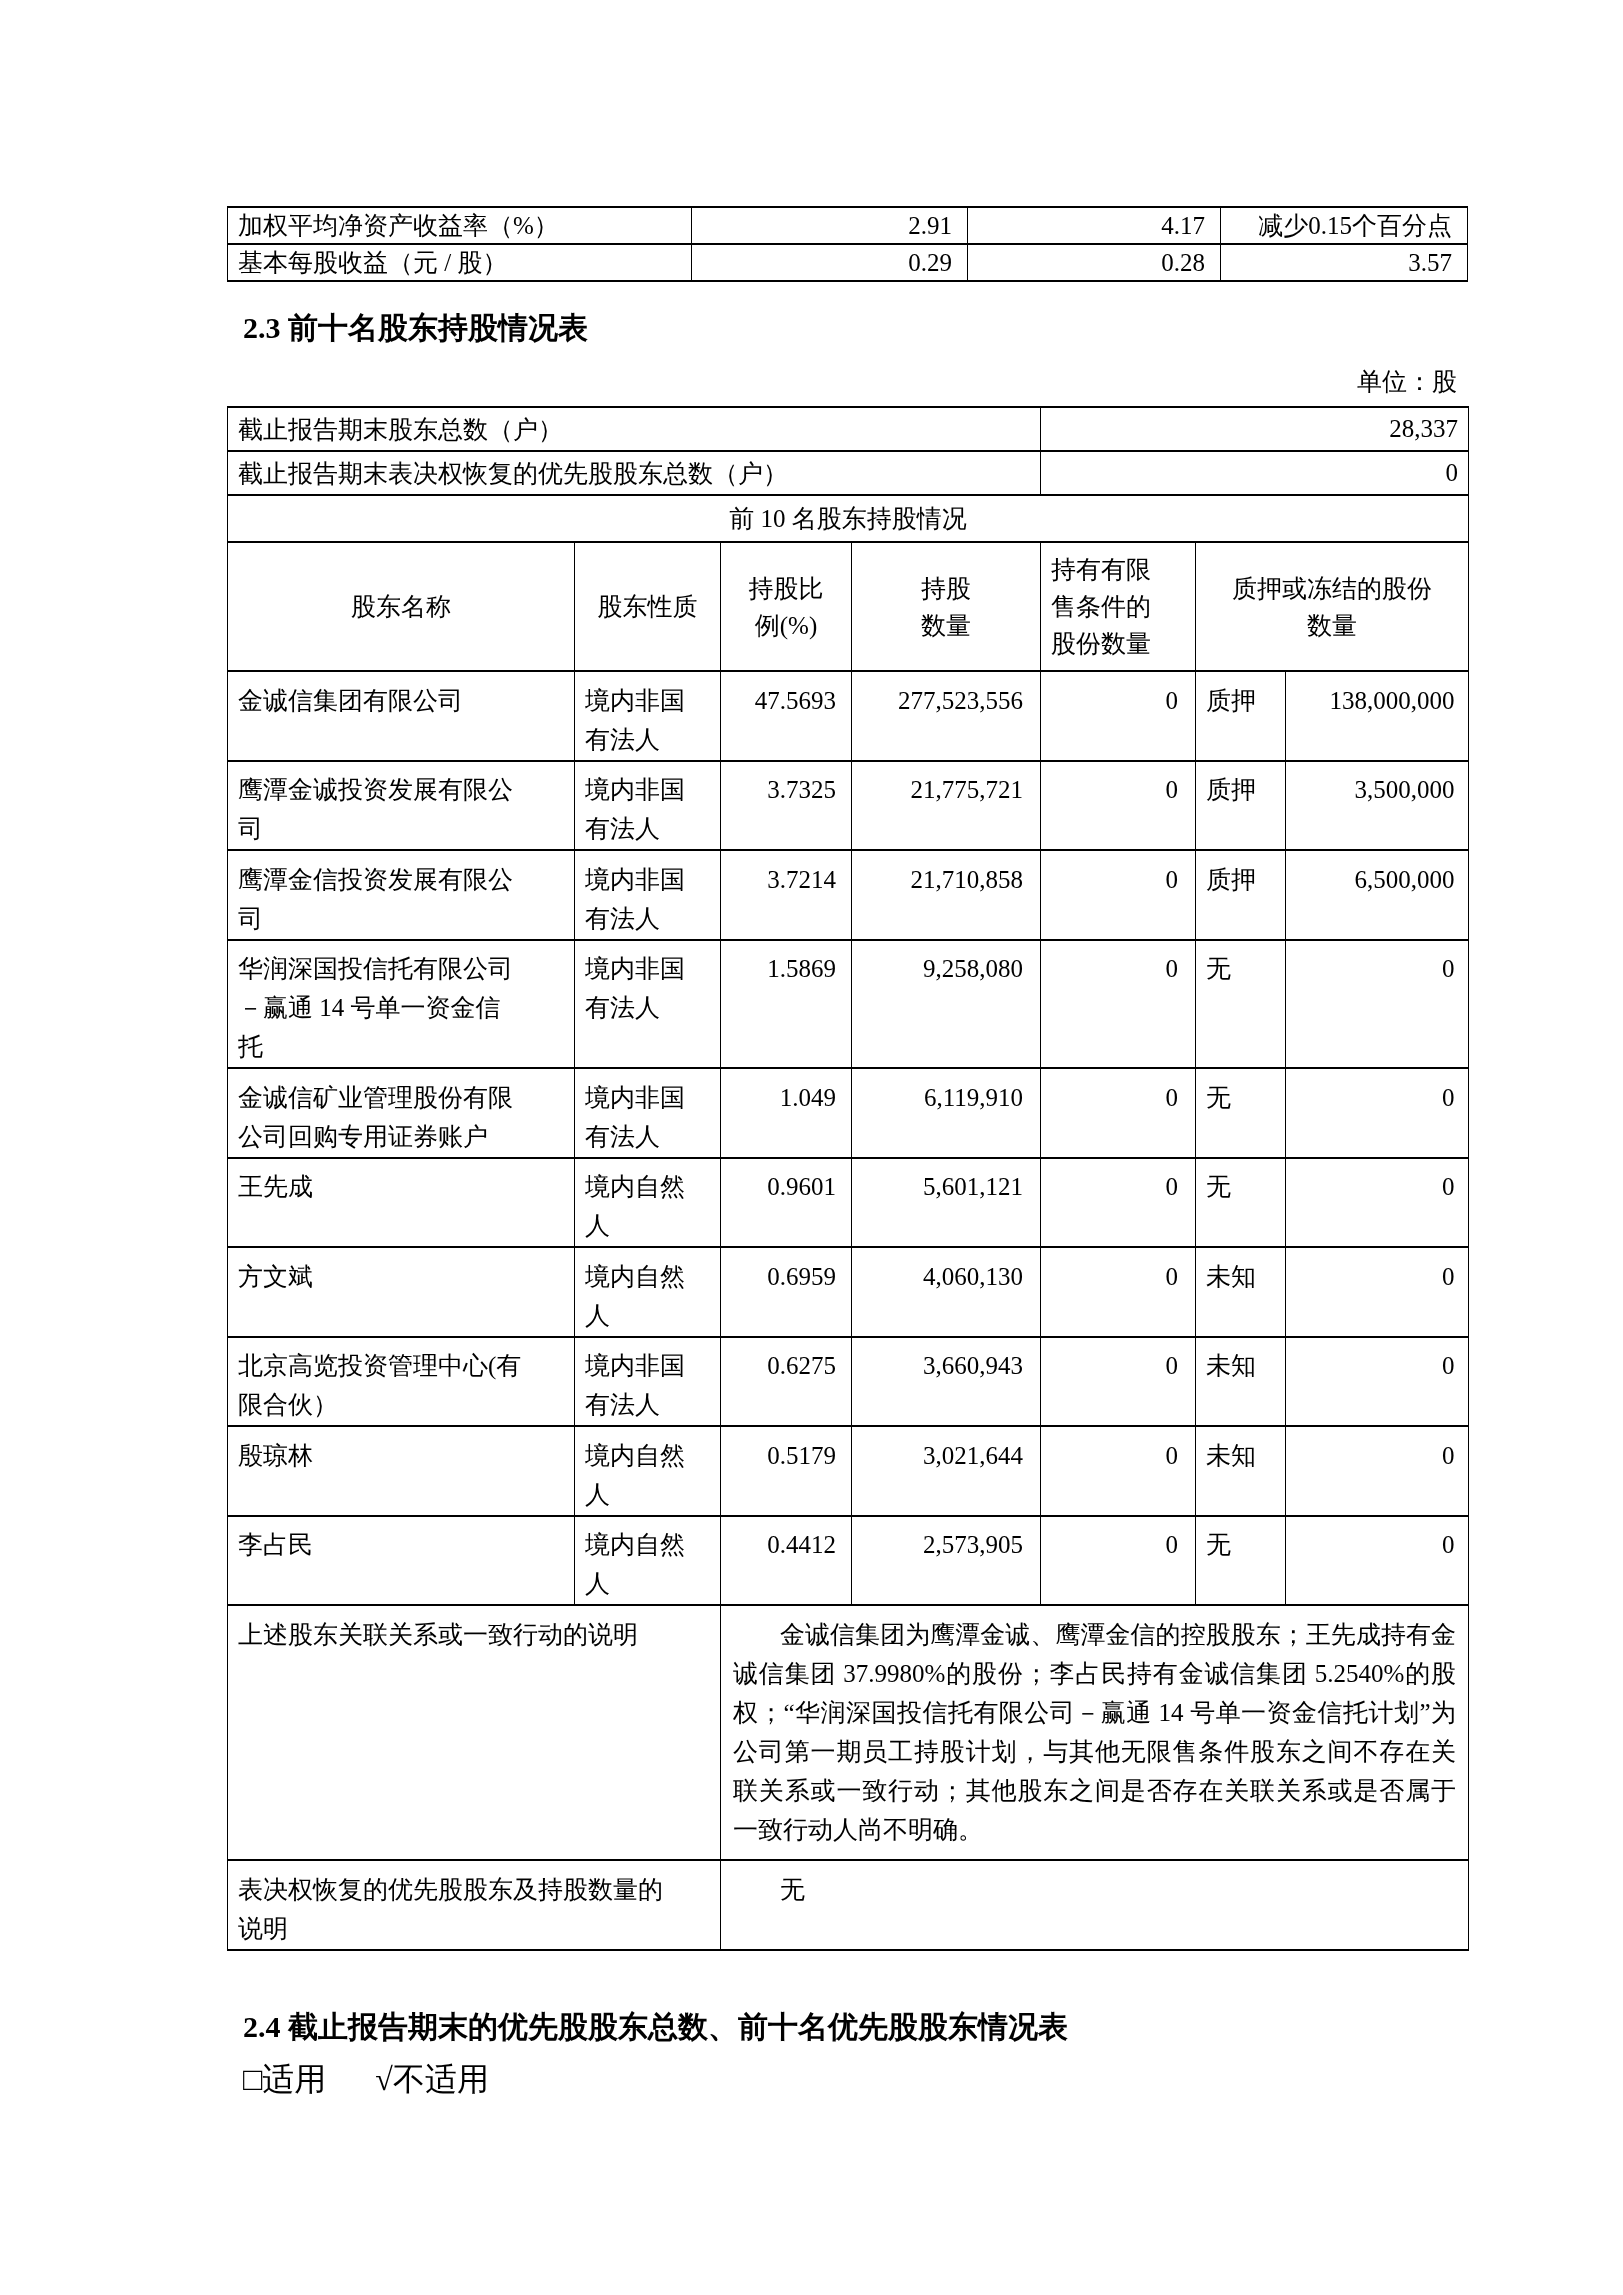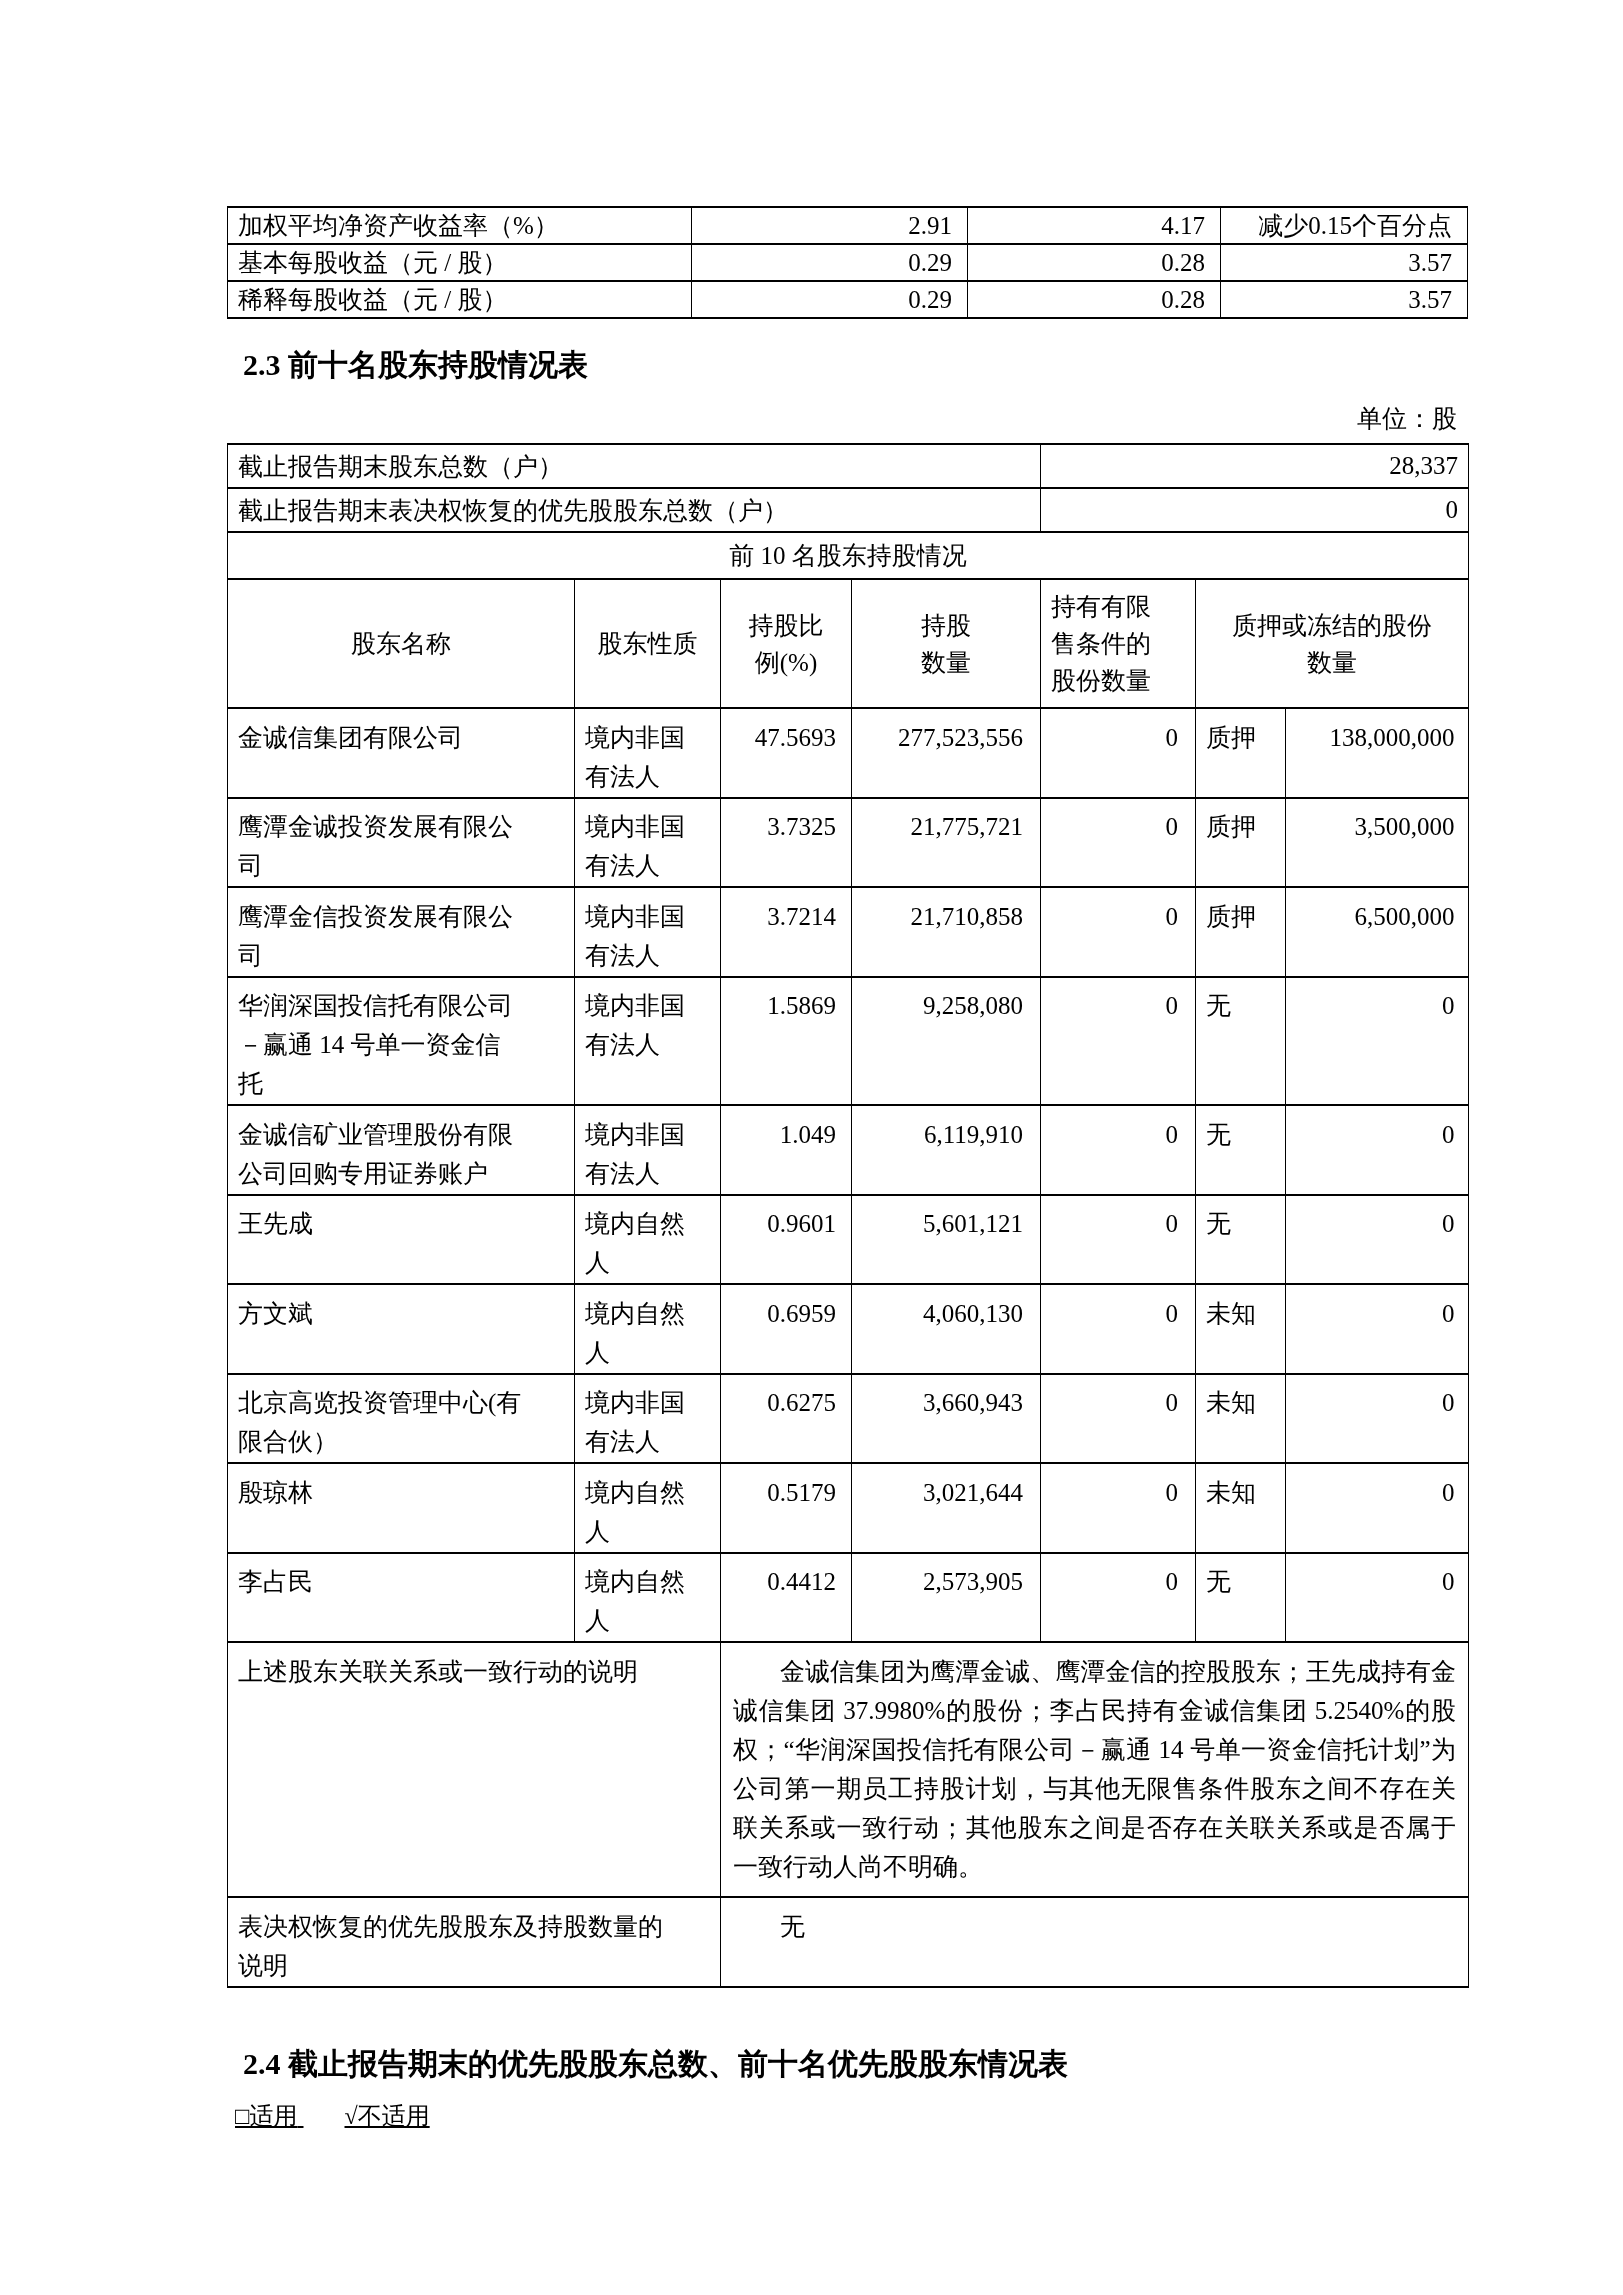--- a/index.html
+++ b/index.html
@@ -105,24 +105,23 @@
     text-indent: 47px;
     padding-left: 12px;
     padding-right: 12px;
   }
   .relation  { height: 255px; }
   .preferred { height: 85px; }
   
   .h24 { margin-top: 61px; }
   .option-line {
     margin-top: 22px;
-    margin-left: 8px;
-    font-size: 24px;
+    margin-left: 16px;
+    font-size: 32px;
     line-height: 30px;
-    text-decoration: underline;
   }
   .option-line .na { margin-left: 41px; }
 </style>
 </head>
 <body>
 
 <div class="page">
   <div class="content">
 
     <table class="tbl metrics">
@@ -134,26 +133,20 @@
       </colgroup>
       <tbody>
         <tr>
           <td class="lbl">加权平均净资产收益率（%）</td>
           <td class="num">2.91</td>
           <td class="num">4.17</td>
           <td class="num">减少0.15个百分点</td>
         </tr>
         <tr>
           <td class="lbl">基本每股收益（元 / 股）</td>
-          <td class="num">0.29</td>
-          <td class="num">0.28</td>
-          <td class="num">3.57</td>
-        </tr>
-        <tr>
-          <td class="lbl">稀释每股收益（元 / 股）</td>
           <td class="num">0.29</td>
           <td class="num">0.28</td>
           <td class="num">3.57</td>
         </tr>
       </tbody>
     </table>
 
     <h2 class="sec-heading">2.3 前十名股东持股情况表</h2>
     <div class="unit-note">单位：股</div>
 

